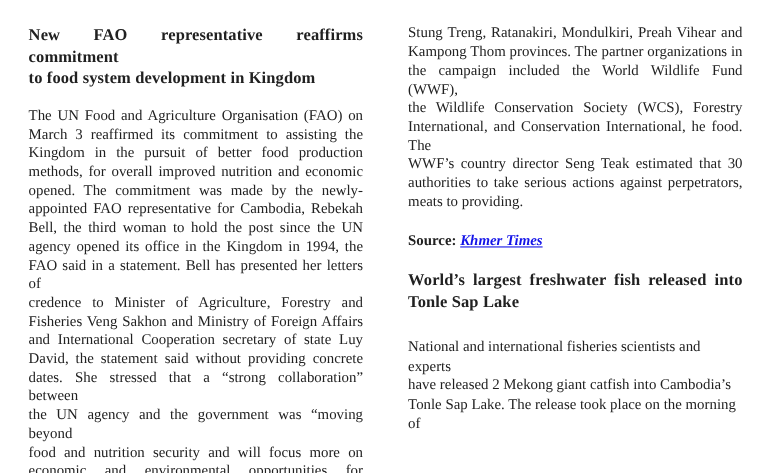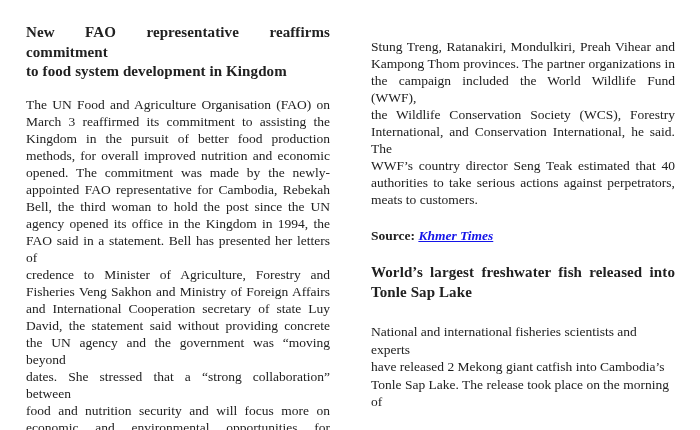--- a/index.html
+++ b/index.html
@@ -42,21 +42,21 @@
   .left-heading  { margin-top: 2px; }
   .left-body     { margin-top: 14px; }
   .source-line   { margin-top: 16px; font-size: 13.5px; line-height: 17px; font-weight: bold; white-space: nowrap; }
   .src-link {
     color: var(--link);
     font-weight: bold;
     font-style: italic;
     text-decoration: underline;
     cursor: pointer;
   }
-  .rc-body1  { margin-top: 17px; }
+  .rc-body1  { margin-top: 0; }
   .rc-source { margin-top: 19px; }
   .rc-heading{ margin-top: 19px; }
   .rc-body2  { margin-top: 21px; line-height: 17.5px; }
 </style>
 </head>
 <body>
 
 <div class="page">
 
   <div class="col">
@@ -71,38 +71,38 @@
         <div class="tline j">methods, for overall improved nutrition and economic</div>
         <div class="tline j">opened. The commitment was made by the newly-</div>
         <div class="tline j">appointed FAO representative for Cambodia, Rebekah</div>
         <div class="tline j">Bell, the third woman to hold the post since the UN</div>
         <div class="tline j">agency opened its office in the Kingdom in 1994, the</div>
         <div class="tline j">FAO said in a statement. Bell has presented her letters of</div>
         <div class="tline j">credence to Minister of Agriculture, Forestry and</div>
         <div class="tline j">Fisheries Veng Sakhon and Ministry of Foreign Affairs</div>
         <div class="tline j">and International Cooperation secretary of state Luy</div>
         <div class="tline j">David, the statement said without providing concrete</div>
+        <div class="tline j">dates. She stressed that a “strong collaboration” between</div>
         <div class="tline j">the UN agency and the government was “moving beyond</div>
-        <div class="tline j">dates. She stressed that a “strong collaboration” between</div>
         <div class="tline j">food and nutrition security and will focus more on</div>
         <div class="tline j">economic and environmental opportunities for</div>
       </div>
 
   </div>
 
   <div class="col">
     <div class="bodytext rc-body1">
         <div class="tline j">Stung Treng, Ratanakiri, Mondulkiri, Preah Vihear and</div>
         <div class="tline j">Kampong Thom provinces. The partner organizations in</div>
         <div class="tline j">the campaign included the World Wildlife Fund (WWF),</div>
         <div class="tline j">the Wildlife Conservation Society (WCS), Forestry</div>
-        <div class="tline j">International, and Conservation International, he said. The</div>
-        <div class="tline j">WWF’s country director Seng Teak estimated that 40</div>
+        <div class="tline j">International, and Conservation International, he food. The</div>
+        <div class="tline j">WWF’s country director Seng Teak estimated that 30</div>
         <div class="tline j">authorities to take serious actions against perpetrators,</div>
-        <div class="tline">meats to customers.</div>
+        <div class="tline">meats to providing.</div>
       </div>
     <div class="source-line rc-source">
       <span>Source: </span><a class="src-link">Khmer Times</a>
     </div>
     <div class="heading rc-heading">
         <div class="tline j">World’s largest freshwater fish released into</div>
         <div class="tline">Tonle Sap Lake</div>
       </div>
     <div class="bodytext rc-body2">
         <div class="tline">National and international fisheries scientists and experts</div>

